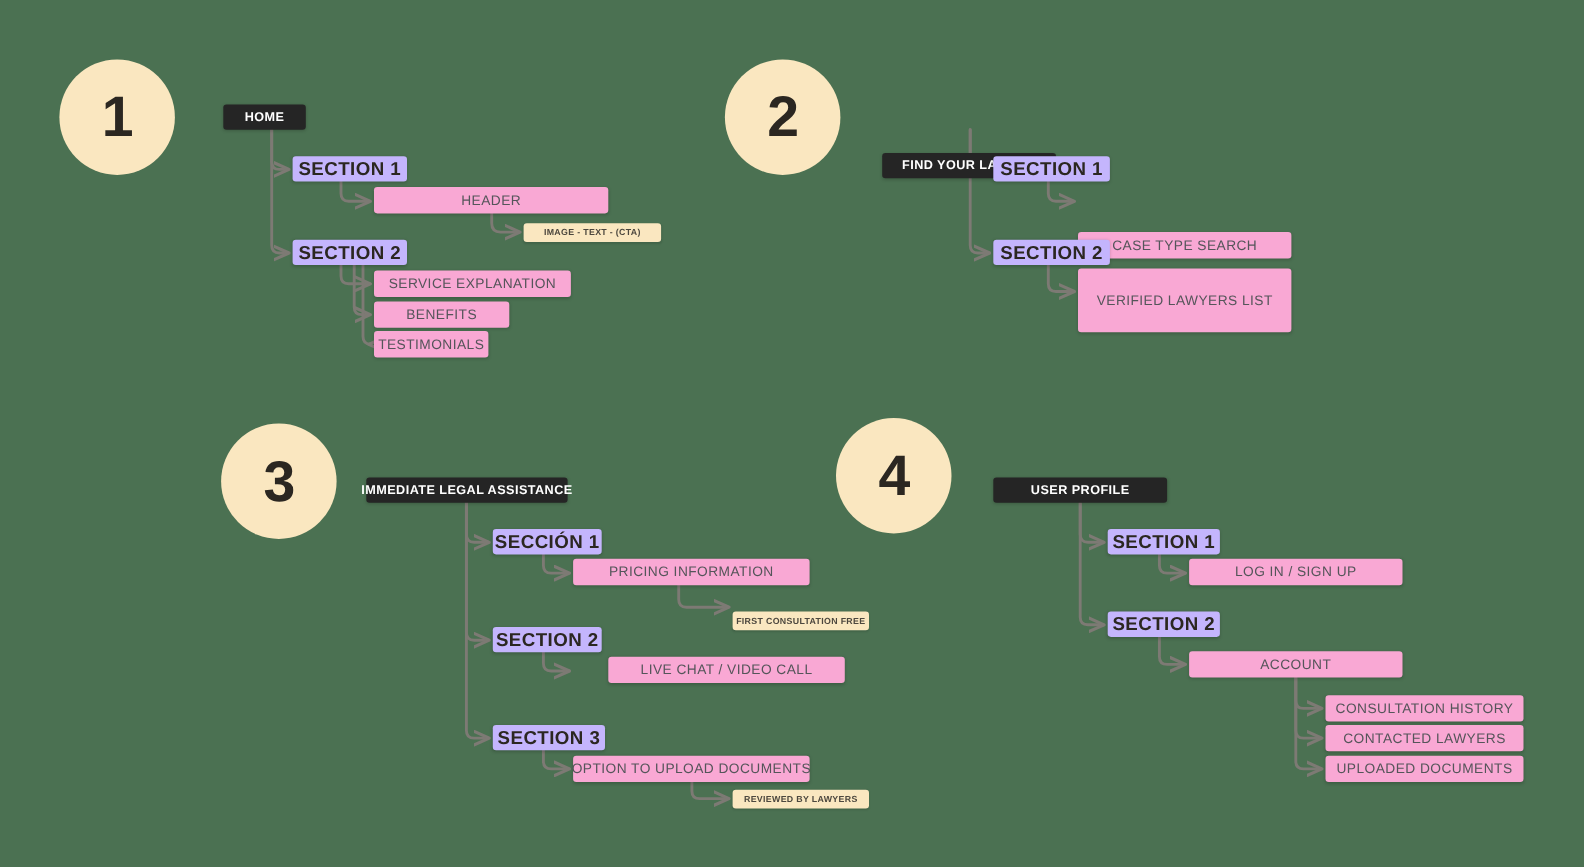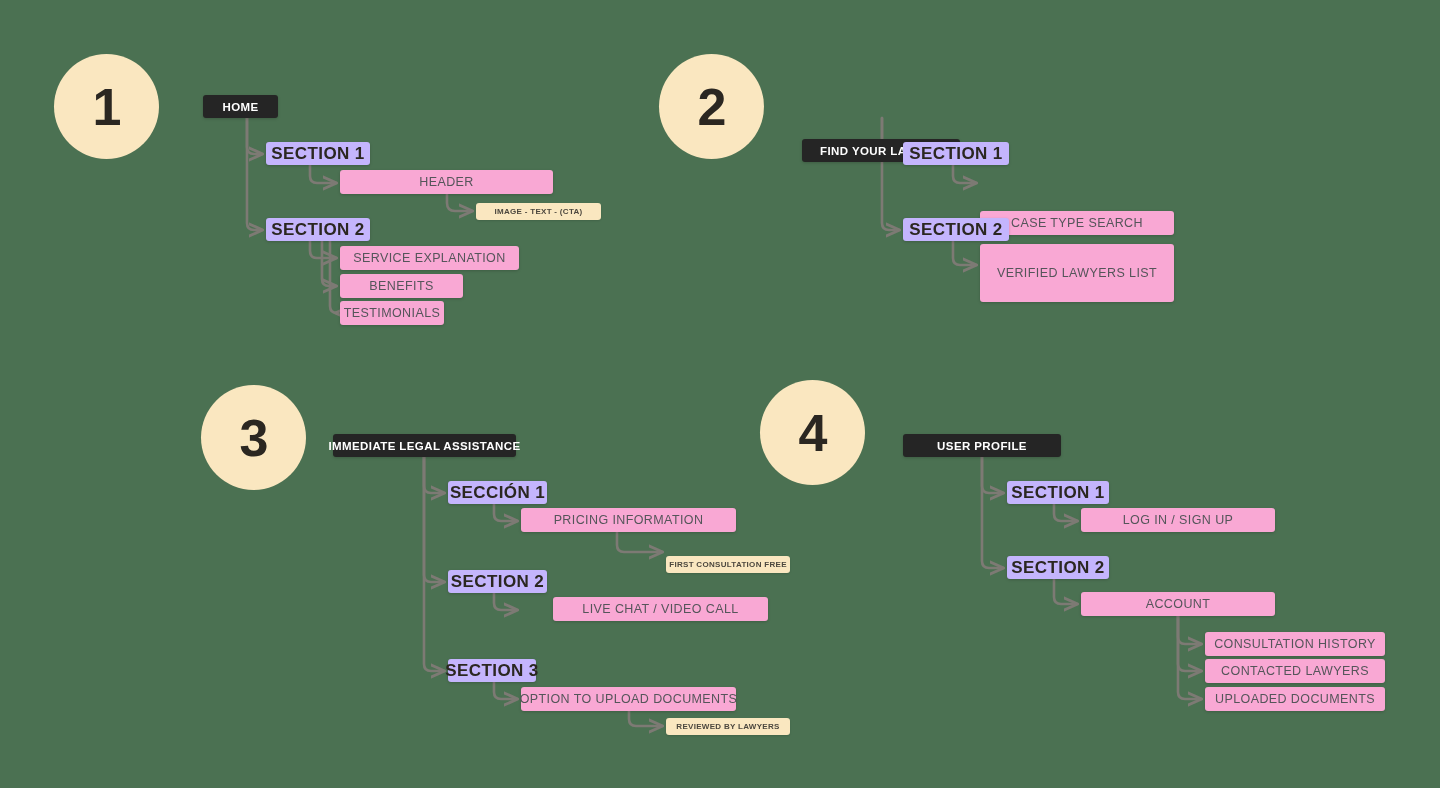--- a/index.html
+++ b/index.html
@@ -152,21 +152,21 @@
       <div class="node page" style="left: 980px; top: 170px; width: 194px; margin-top: 41px;">CASE TYPE SEARCH</div>
       <div class="node section" style="left: 903px; top: 218px; width: 106px;">SECTION 2</div>
       <div class="node page tall" style="left: 980px; top: 244px; width: 194px;">VERIFIED LAWYERS LIST</div>
       <div class="step-circle" style="left: 201px; top: 385px;">3</div>
       <div class="node root" style="left: 333px; top: 434px; width: 183px;">IMMEDIATE LEGAL ASSISTANCE</div>
       <div class="node section" style="left: 448px; top: 481px; width: 99px;">SECCIÓN 1</div>
       <div class="node page" style="left: 521px; top: 508px; width: 215px;">PRICING INFORMATION</div>
       <div class="node note" style="left: 666px; top: 544px; width: 124px; margin-top: 12px;">FIRST CONSULTATION FREE</div>
       <div class="node section" style="left: 448px; top: 570px; width: 99px;">SECTION 2</div>
       <div class="node page" style="left: 521px; top: 597px; width: 215px; margin-left: 32px;">LIVE CHAT / VIDEO CALL</div>
-      <div class="node section" style="left: 448px; top: 659px; width: 88px;">SECTION 3</div>
+      <div class="node section" style="left: 448px; top: 659px; width: 102px;">SECTION 3</div>
       <div class="node page" style="left: 521px; top: 687px; width: 215px;">OPTION TO UPLOAD DOCUMENTS</div>
       <div class="node note" style="left: 666px; top: 718px; width: 124px;">REVIEWED BY LAWYERS</div>
       <div class="step-circle" style="left: 760px; top: 380px;">4</div>
       <div class="node root" style="left: 903px; top: 434px; width: 158px;">USER PROFILE</div>
       <div class="node section" style="left: 1007px; top: 481px; width: 102px;">SECTION 1</div>
       <div class="node page" style="left: 1081px; top: 508px; width: 194px;">LOG IN / SIGN UP</div>
       <div class="node section" style="left: 1007px; top: 556px; width: 102px;">SECTION 2</div>
       <div class="node page" style="left: 1081px; top: 592px; width: 194px;">ACCOUNT</div>
       <div class="node page" style="left: 1205px; top: 632px; width: 180px;">CONSULTATION HISTORY</div>
       <div class="node page" style="left: 1205px; top: 659px; width: 180px; text-align: center;">CONTACTED LAWYERS</div>

